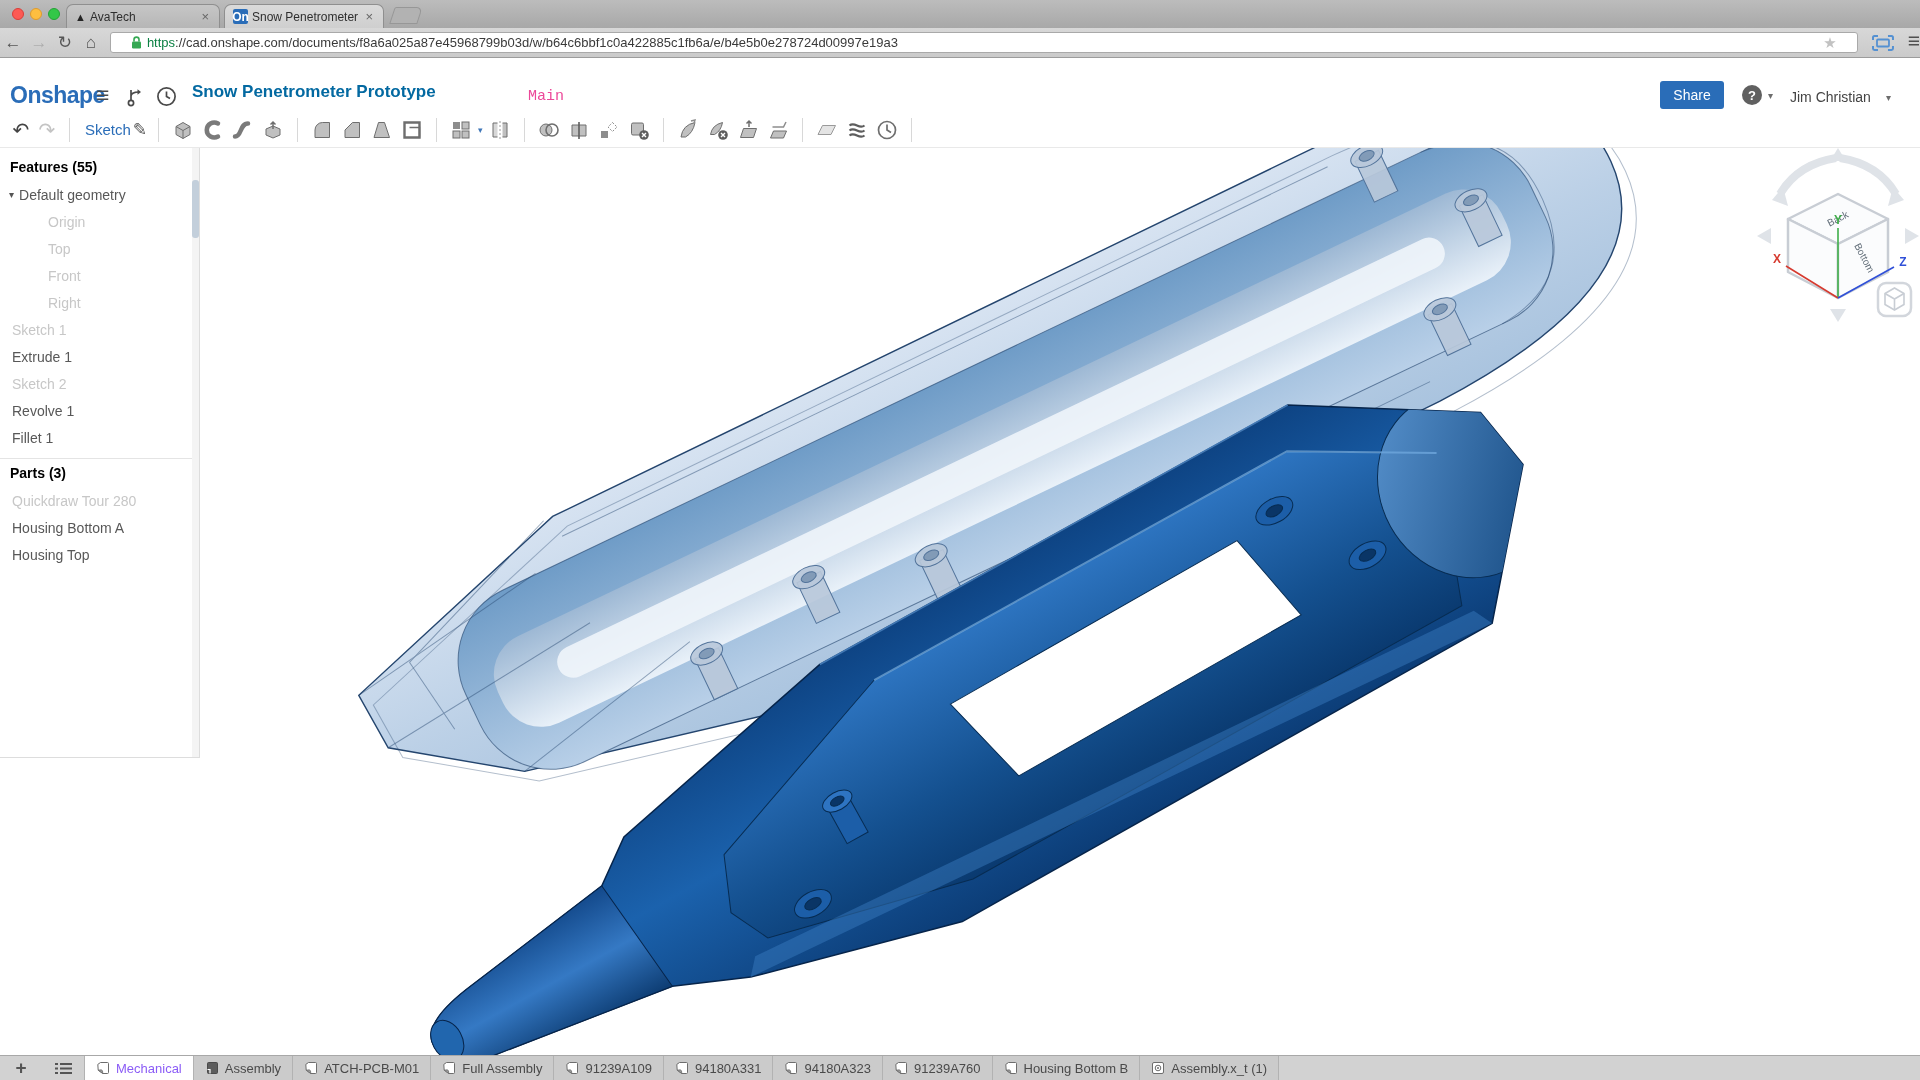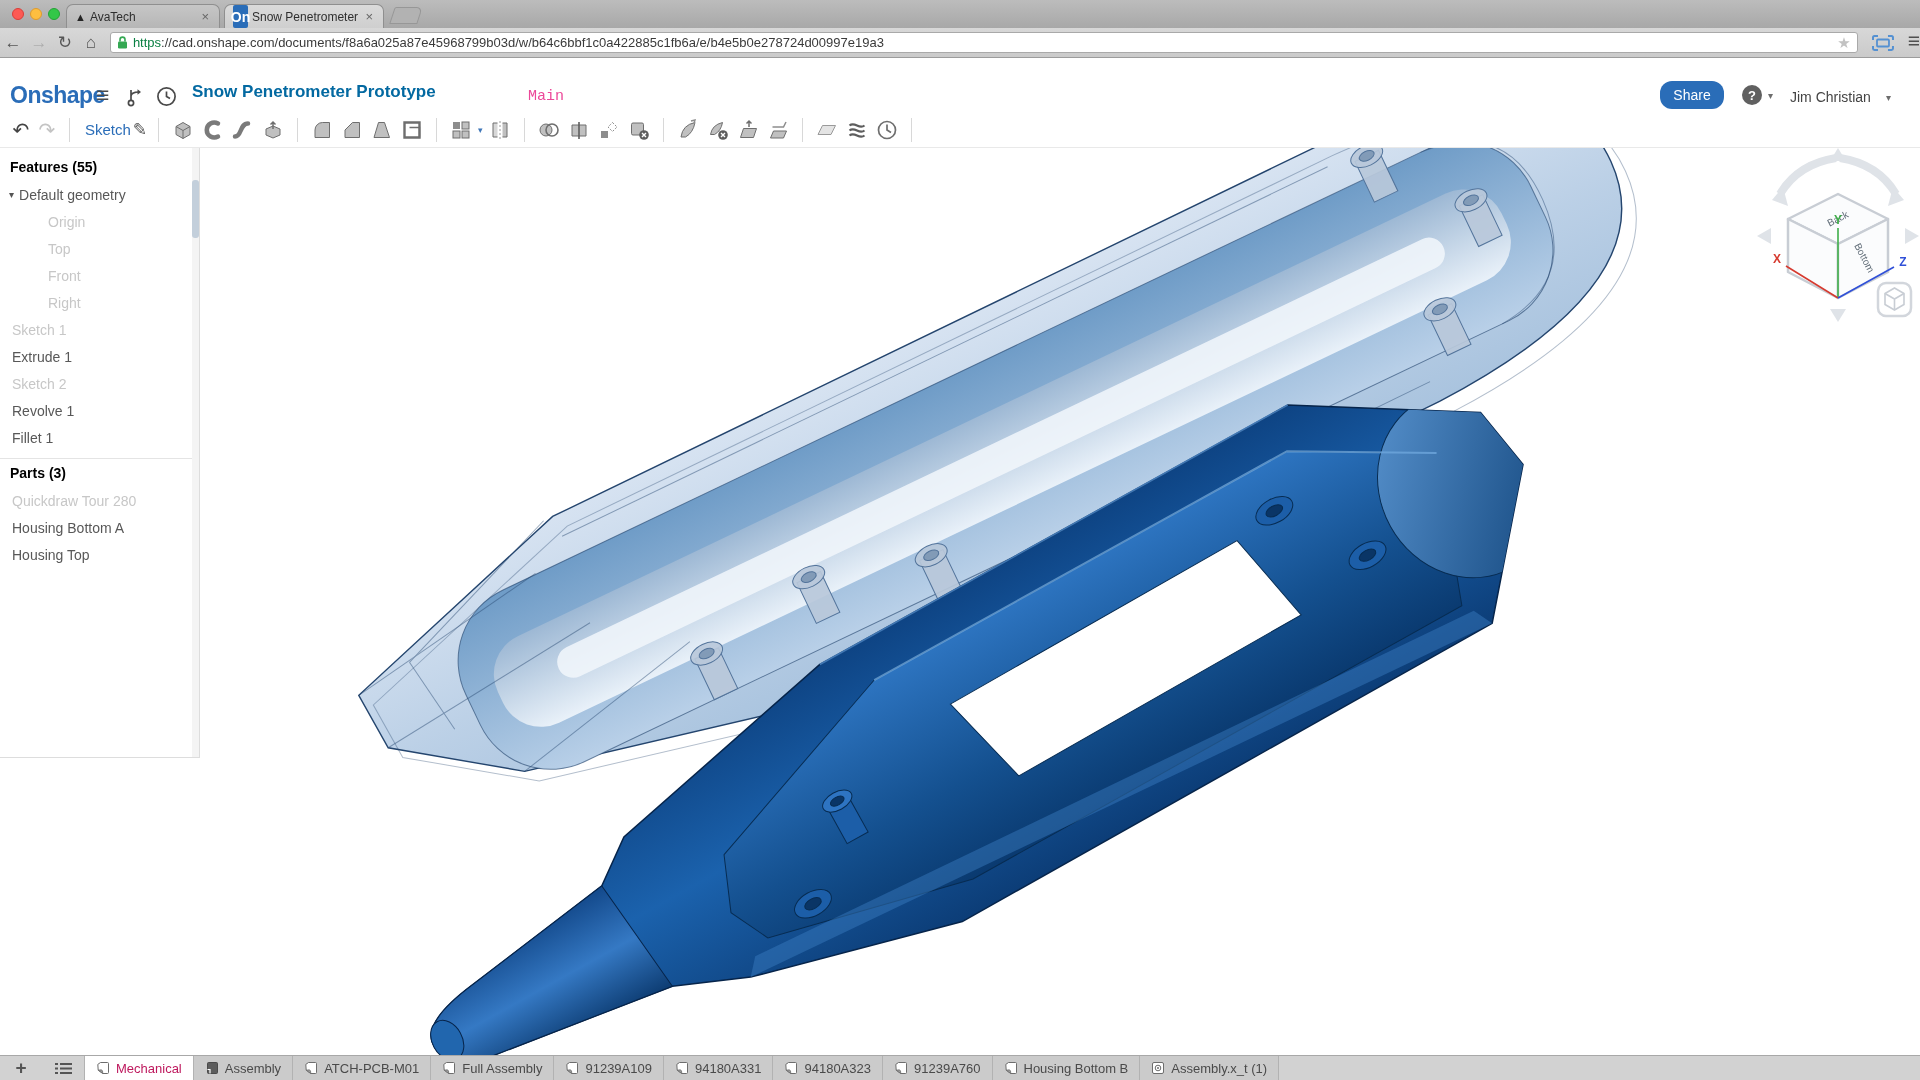--- a/index.html
+++ b/index.html
@@ -6,37 +6,37 @@
     font-family:"Liberation Sans","DejaVu Sans",sans-serif;-webkit-font-smoothing:antialiased;}
   .abs{position:absolute;}
   
   #tabstrip{left:0;top:0;width:1920px;height:28px;background:linear-gradient(#bcbcbc,#a8a8a8);border-bottom:1px solid #8f8f8f;}
   .light{position:absolute;top:8px;width:12px;height:12px;border-radius:50%;}
   .tab{position:absolute;top:4px;height:24px;border-radius:7px 7px 0 0;display:flex;align-items:center;padding:0 8px;box-sizing:border-box;font-size:12px;color:#2e2e2e;}
   .tab.inactive{background:linear-gradient(#c6c6c6,#b6b6b6);border:1px solid #8f8f8f;border-bottom:none;}
   .tab.active{background:linear-gradient(#dadada,#cfcfcf);border:1px solid #8f8f8f;border-bottom:none;z-index:2;}
   .tab .title{white-space:nowrap;overflow:hidden;flex:1;margin:0 4px;}
   .tab .close{color:#666;font-size:13px;cursor:default;padding:0 2px;}
-  .favicon-on{width:15px;height:23px;background:#2a6db8;border-radius:2px;color:#fff;font-size:14px;font-weight:bold;display:flex;align-items:center;justify-content:center;flex:none;}
+  .favicon-on{width:15px;height:15px;background:#2a6db8;border-radius:2px;color:#fff;font-size:12px;font-weight:bold;display:flex;align-items:center;justify-content:center;flex:none;}
   .newtab{position:absolute;left:392px;top:7px;width:26px;height:15px;background:#b2b2b2;border:1px solid #979797;border-radius:2px 6px 0 0;transform:skewX(-18deg);}
   
   #urlrow{left:0;top:28px;width:1920px;height:29px;background:linear-gradient(#d8d8d8,#cacaca);border-bottom:1px solid #9c9c9c;display:flex;align-items:center;}
   .navbtn{font-size:17px;color:#565656;width:26px;text-align:center;}
   .navbtn.disabled{color:#adadad;}
-  #urlfield{display:flex;align-items:center;height:21px;background:#fff;border:1px solid #a9a9a9;border-radius:3px;margin-left:6px;width:1750px;padding:0 6px;box-sizing:border-box;}
+  #urlfield{display:flex;align-items:center;height:21px;background:#fff;border:1px solid #a9a9a9;border-radius:3px;margin-left:6px;width:1750px;padding:0 20px;box-sizing:border-box;}
   #urltext{font-size:13px;color:#3a3a3a;white-space:nowrap;overflow:hidden;flex:1;margin-left:5px;}
   #urltext .scheme{color:#0b8043;}
   .star{color:#c2c2c2;font-size:15px;margin-left:6px;}
   
   #appheader{left:0;top:69px;width:1920px;height:55px;background:#fff;}
   #logo{left:10px;top:13px;font-size:23px;font-weight:bold;color:#2a6db8;letter-spacing:-.5px;}
   .hdricon{color:#4a4a4a;}
   #doc-title{left:192px;top:13px;font-size:17px;color:#0369a1;font-weight:600;white-space:nowrap;}
   #workspace{left:528px;top:19px;font-size:15px;color:#ec4899;font-family:Liberation Mono, monospace;}
-  #share-btn{left:1660px;top:12px;width:64px;height:28px;background:#2a6db8;border-radius:12px;color:#fff;font-size:14px;display:flex;align-items:center;justify-content:center;}
+  #share-btn{left:1660px;top:12px;width:64px;height:28px;background:#2a6db8;border-radius:3px;color:#fff;font-size:14px;display:flex;align-items:center;justify-content:center;}
   #help-btn{left:1742px;top:16px;width:20px;height:20px;border-radius:50%;background:#606060;color:#fff;font-size:13px;font-weight:bold;display:flex;align-items:center;justify-content:center;}
   .caret{color:#6d6d6d;font-size:10px;}
   #user-menu{left:1790px;top:20px;font-size:14px;color:#444;}
   
   #toolbar{left:0;top:112px;width:1920px;height:36px;background:#fff;border-bottom:1px solid #e9e9e9;display:flex;align-items:center;padding-left:8px;box-sizing:border-box;}
   .tsep{width:1px;height:24px;background:#d8d8d8;margin:0 9px;flex:none;}
   .tglyph{font-size:20px;width:26px;text-align:center;flex:none;}
   .ticon{width:24px;height:24px;margin:0 3px;flex:none;}
   #sketch-label{color:#2a6db8;font-size:15px;margin:0 2px 0 6px;}
   
@@ -49,21 +49,21 @@
   .muted{color:#c7c7c7;}
   .parts-divider{border-top:1px solid #e4e4e4;margin-top:7px;}
   #feat-scroll{position:absolute;right:0;top:0;width:7px;height:100%;background:#f4f4f4;}
   #feat-thumb{position:absolute;right:0;top:32px;width:7px;height:58px;background:#c3cfdb;border-radius:3px;}
   
   #scene{left:0;top:148px;}
   #bottombar{left:0;top:1055px;width:1920px;height:25px;background:#d2d2d2;border-top:1px solid #a8a8a8;display:flex;align-items:stretch;font-size:13px;color:#4a4a4a;box-sizing:border-box;}
   .bbtn{width:42px;display:flex;align-items:center;justify-content:center;color:#555;}
   .btab{display:flex;align-items:center;gap:6px;padding:0 11px;background:#cbcbcb;border-right:1px solid #b2b2b2;white-space:nowrap;}
   .btab.first{border-left:1px solid #b2b2b2;}
-  .btab.active{background:#fff;color:#be185d;}
+  .btab.active{background:#fff;color:#8b5cf6;}
   .btab svg{flex:none;}
 </style>
 </head>
 <body>
 
 <div id="tabstrip" class="abs">
   <span class="light" style="left:12px;background:#fc5a54;border:1px solid #da3e39;box-sizing:border-box;"></span>
   <span class="light" style="left:30px;background:#fdbe40;border:1px solid #df9b2d;box-sizing:border-box;"></span>
   <span class="light" style="left:48px;background:#33c748;border:1px solid #23a435;box-sizing:border-box;"></span>
 

